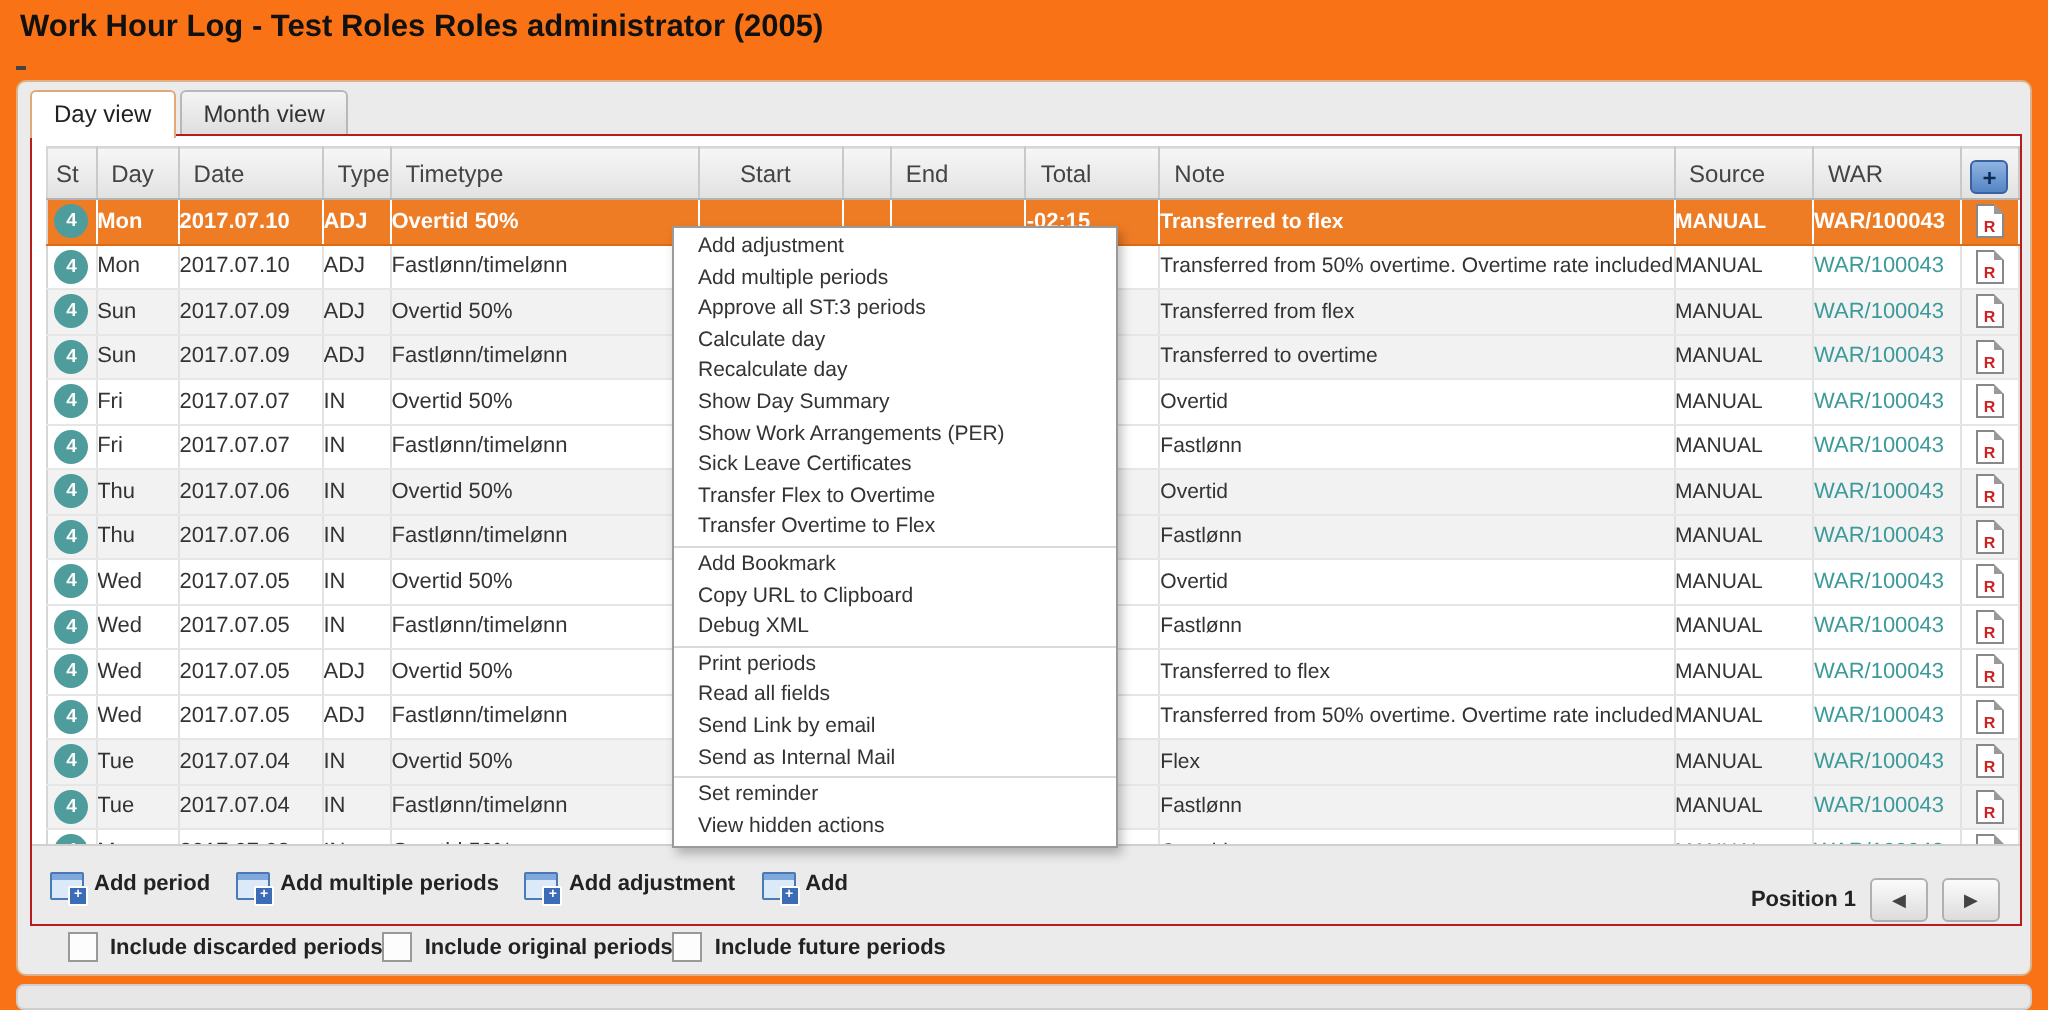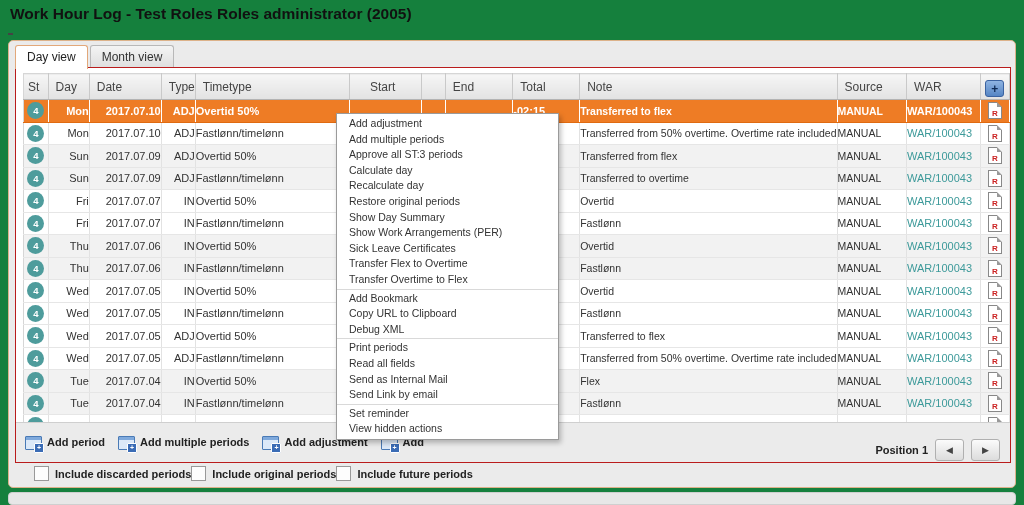--- a/index.html
+++ b/index.html
@@ -1,16 +1,16 @@
 <!DOCTYPE html>
 <html><head>
 <meta charset="utf-8">
 <style>
   html,body{margin:0;padding:0;background:#fff;}
-  .canvas{position:relative;width:1024px;height:505px;background:#15803d;overflow:hidden;
+  .canvas{position:relative;width:1024px;height:505px;background:#f97316;overflow:hidden;
           font-family:"Liberation Sans",sans-serif;color:#222;}
 
   
   .page-title{position:absolute;left:10px;top:5px;font-size:15.5px;font-weight:bold;color:#111;}
   .stray{position:absolute;left:8px;top:33px;width:5px;height:2px;background:#444;}
 
   
   .outer{position:absolute;left:8px;top:40px;width:1006px;height:446px;
          background:#ebebeb;border:1px solid #dcb28a;border-radius:5px;}
 
@@ -32,21 +32,21 @@
            font-size:12px;height:25px;padding:0 0 0 7px;text-align:left;
            border-right:1px solid #c9c9c9;border-bottom:1px solid #b3b3b3;white-space:nowrap;overflow:hidden;}
   .grid th.h-st{padding-left:4px;}
   .grid th.h-start{text-align:center;padding:0 6px 0 0;}
   .grid th.h-plus{text-align:center;padding:0;}
   .grid td{height:21.5px;padding:0;border-right:1px solid #e2e2e2;border-bottom:1px solid #e6e6e6;
            color:#333;white-space:nowrap;overflow:hidden;}
   .row-dark td{background:#f2f2f2;}
   .row-light td{background:#ffffff;}
   .c-st{text-align:center;}
-  .c-day,.c-date,.c-type{text-align:right;}
+  .c-day,.c-date,.c-type{text-align:left;}
   .c-timetype{padding-left:8px;}
   .c-start{text-align:right;padding-right:6px;}
   .c-end,.c-total,.c-note,.c-source,.c-war{padding-left:6px;}
   .c-note,.c-source{font-size:10.5px;}
   .c-icon{text-align:center;}
   .war-link{color:#3d9a9a;cursor:pointer;}
   .row-selected td{background:#ee7c25;color:#fff;font-weight:bold;
                    border-right-color:rgba(255,255,255,.35);border-bottom-color:#e06a10;}
   .row-selected .war-link{color:#fff;}
 
@@ -436,32 +436,31 @@
   </div>
 
   <div class="bottom-bar"></div>
 
   <div class="context-menu">
       <div class="menu-item">Add adjustment</div>
       <div class="menu-item">Add multiple periods</div>
       <div class="menu-item">Approve all ST:3 periods</div>
       <div class="menu-item">Calculate day</div>
       <div class="menu-item">Recalculate day</div>
-      <div class="menu-item">Restore original periods</div>
       <div class="menu-item">Show Day Summary</div>
       <div class="menu-item">Show Work Arrangements (PER)</div>
       <div class="menu-item">Sick Leave Certificates</div>
       <div class="menu-item">Transfer Flex to Overtime</div>
       <div class="menu-item">Transfer Overtime to Flex</div>
       <div class="menu-sep"></div>
       <div class="menu-item">Add Bookmark</div>
       <div class="menu-item">Copy URL to Clipboard</div>
       <div class="menu-item">Debug XML</div>
       <div class="menu-sep"></div>
       <div class="menu-item">Print periods</div>
       <div class="menu-item">Read all fields</div>
+      <div class="menu-item">Send Link by email</div>
       <div class="menu-item">Send as Internal Mail</div>
-      <div class="menu-item">Send Link by email</div>
       <div class="menu-sep"></div>
       <div class="menu-item">Set reminder</div>
       <div class="menu-item">View hidden actions</div>
     </div>
 </div>
 
 </body></html>

